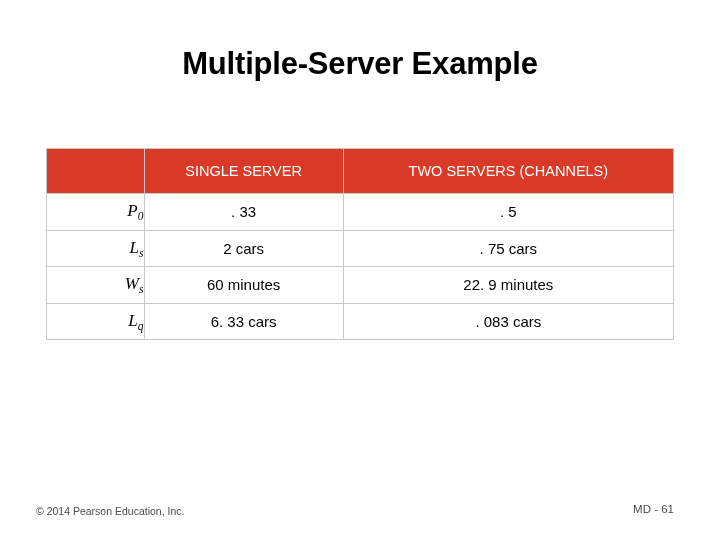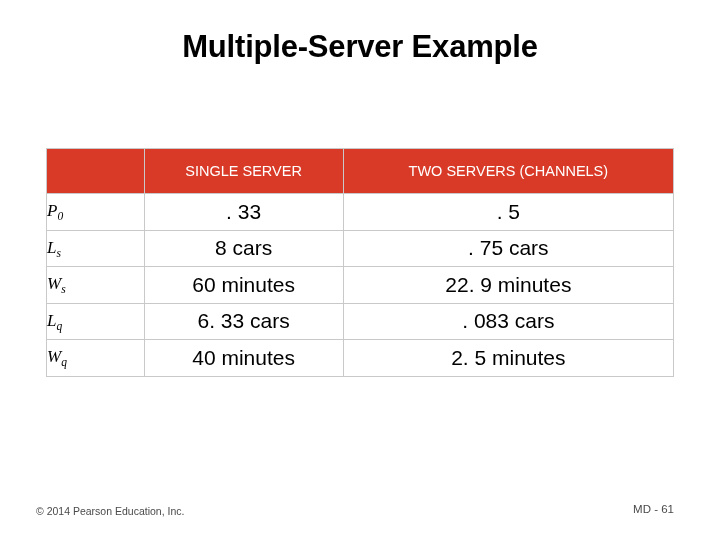--- a/index.html
+++ b/index.html
@@ -14,21 +14,21 @@
     color: #000000;
     position: relative;
     overflow: hidden;
   }
   .slide {
     position: absolute;
     inset: 0;
   }
   .slide-title {
     position: absolute;
-    top: 29px;
+    top: 46px;
     left: 0;
     width: 720px;
     text-align: center;
     font-size: 31px;
     font-weight: bold;
     color: #000000;
     letter-spacing: -0.2px;
   }
   .table-wrap {
     position: absolute;
@@ -58,33 +58,33 @@
   }
   thead th.corner {
     background: #d93a27;
   }
   col.c-label { width: 93px; }
   col.c-single { width: 190px; }
   col.c-two { width: 315px; }
 
   tbody tr { height: 36.5px; }
   tbody td.lbl {
-    text-align: left;
+    text-align: right;
     font-size: 17px;
     font-style: italic;
     font-family: "Liberation Serif", serif;
   }
   tbody td.lbl .sub {
     font-size: 11.5px;
     vertical-align: sub;
     font-style: italic;
   }
   tbody td.val {
     text-align: center;
-    font-size: 21px;
+    font-size: 15px;
   }
   .footer-left {
     position: absolute;
     left: 36px;
     top: 505px;
     font-size: 10.5px;
     color: #4a4a4a;
   }
   .footer-right {
     position: absolute;
@@ -117,38 +117,33 @@
         </tr>
       </thead>
       <tbody>
         <tr>
           <td class="lbl"><span>P</span><span class="sub">0</span></td>
           <td class="val">. 33</td>
           <td class="val">. 5</td>
         </tr>
         <tr>
           <td class="lbl"><span>L</span><span class="sub">s</span></td>
-          <td class="val">8 cars</td>
+          <td class="val">2 cars</td>
           <td class="val">. 75 cars</td>
         </tr>
         <tr>
           <td class="lbl"><span>W</span><span class="sub">s</span></td>
           <td class="val">60 minutes</td>
           <td class="val">22. 9 minutes</td>
         </tr>
         <tr>
           <td class="lbl"><span>L</span><span class="sub">q</span></td>
           <td class="val">6. 33 cars</td>
           <td class="val">. 083 cars</td>
         </tr>
-        <tr>
-          <td class="lbl"><span>W</span><span class="sub">q</span></td>
-          <td class="val">40 minutes</td>
-          <td class="val">2. 5 minutes</td>
-        </tr>
       </tbody>
     </table>
   </div>
 
   <div class="footer-left">© 2014 Pearson Education, Inc.</div>
   <div class="footer-right">MD - 61</div>
 
 </div>
 
 </body></html>

